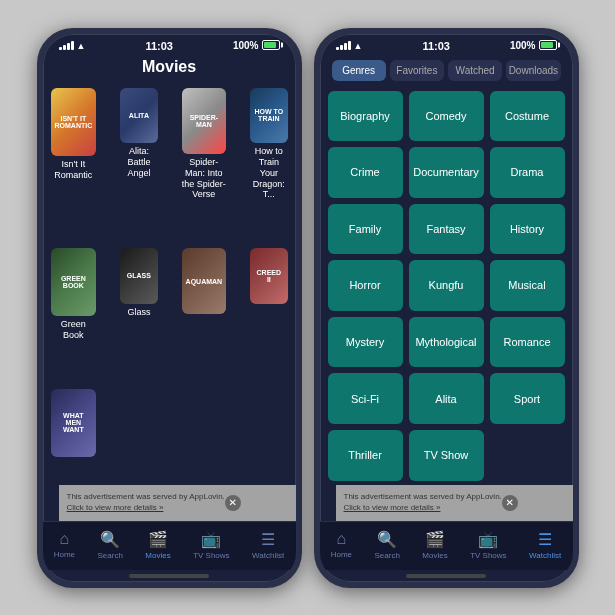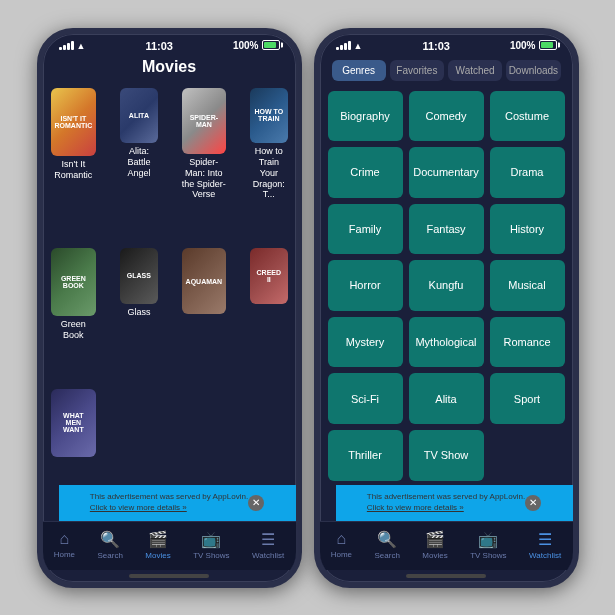--- a/index.html
+++ b/index.html
@@ -137,24 +137,24 @@
     .p3 { background: linear-gradient(135deg, #c0c0c0, #8a8a8a, #ff4444); }
     .p4 { background: linear-gradient(135deg, #1a3a5c, #2a5a8c, #4a7aac); }
     .p5 { background: linear-gradient(135deg, #2a4a2a, #4a7a4a, #6a9a6a); }
     .p6 { background: linear-gradient(135deg, #1a1a1a, #3a3a3a, #5a5a5a); }
     .p7 { background: linear-gradient(135deg, #5a3a2a, #7a5a4a, #9a7a6a); }
     .p8 { background: linear-gradient(135deg, #7a2a2a, #9a4a4a, #c46a6a); }
     .p9 { background: linear-gradient(135deg, #2a2a5a, #4a4a8a, #6a6aaa); }
 
     
     .ad-banner {
-      background: #0ea5e9;
+      background: #a3a3a3;
       padding: 4px 8px;
       display: flex;
-      justify-content: center;
+      justify-content: flex-start;
       align-items: center;
       min-height: 36px;
       margin-left: 16px;
     }
     .ad-text { font-size: 8px; color: #333; line-height: 1.3; }
     .ad-close {
       width: 16px; height: 16px;
       border-radius: 50%;
       background: #666;
       color: white;

